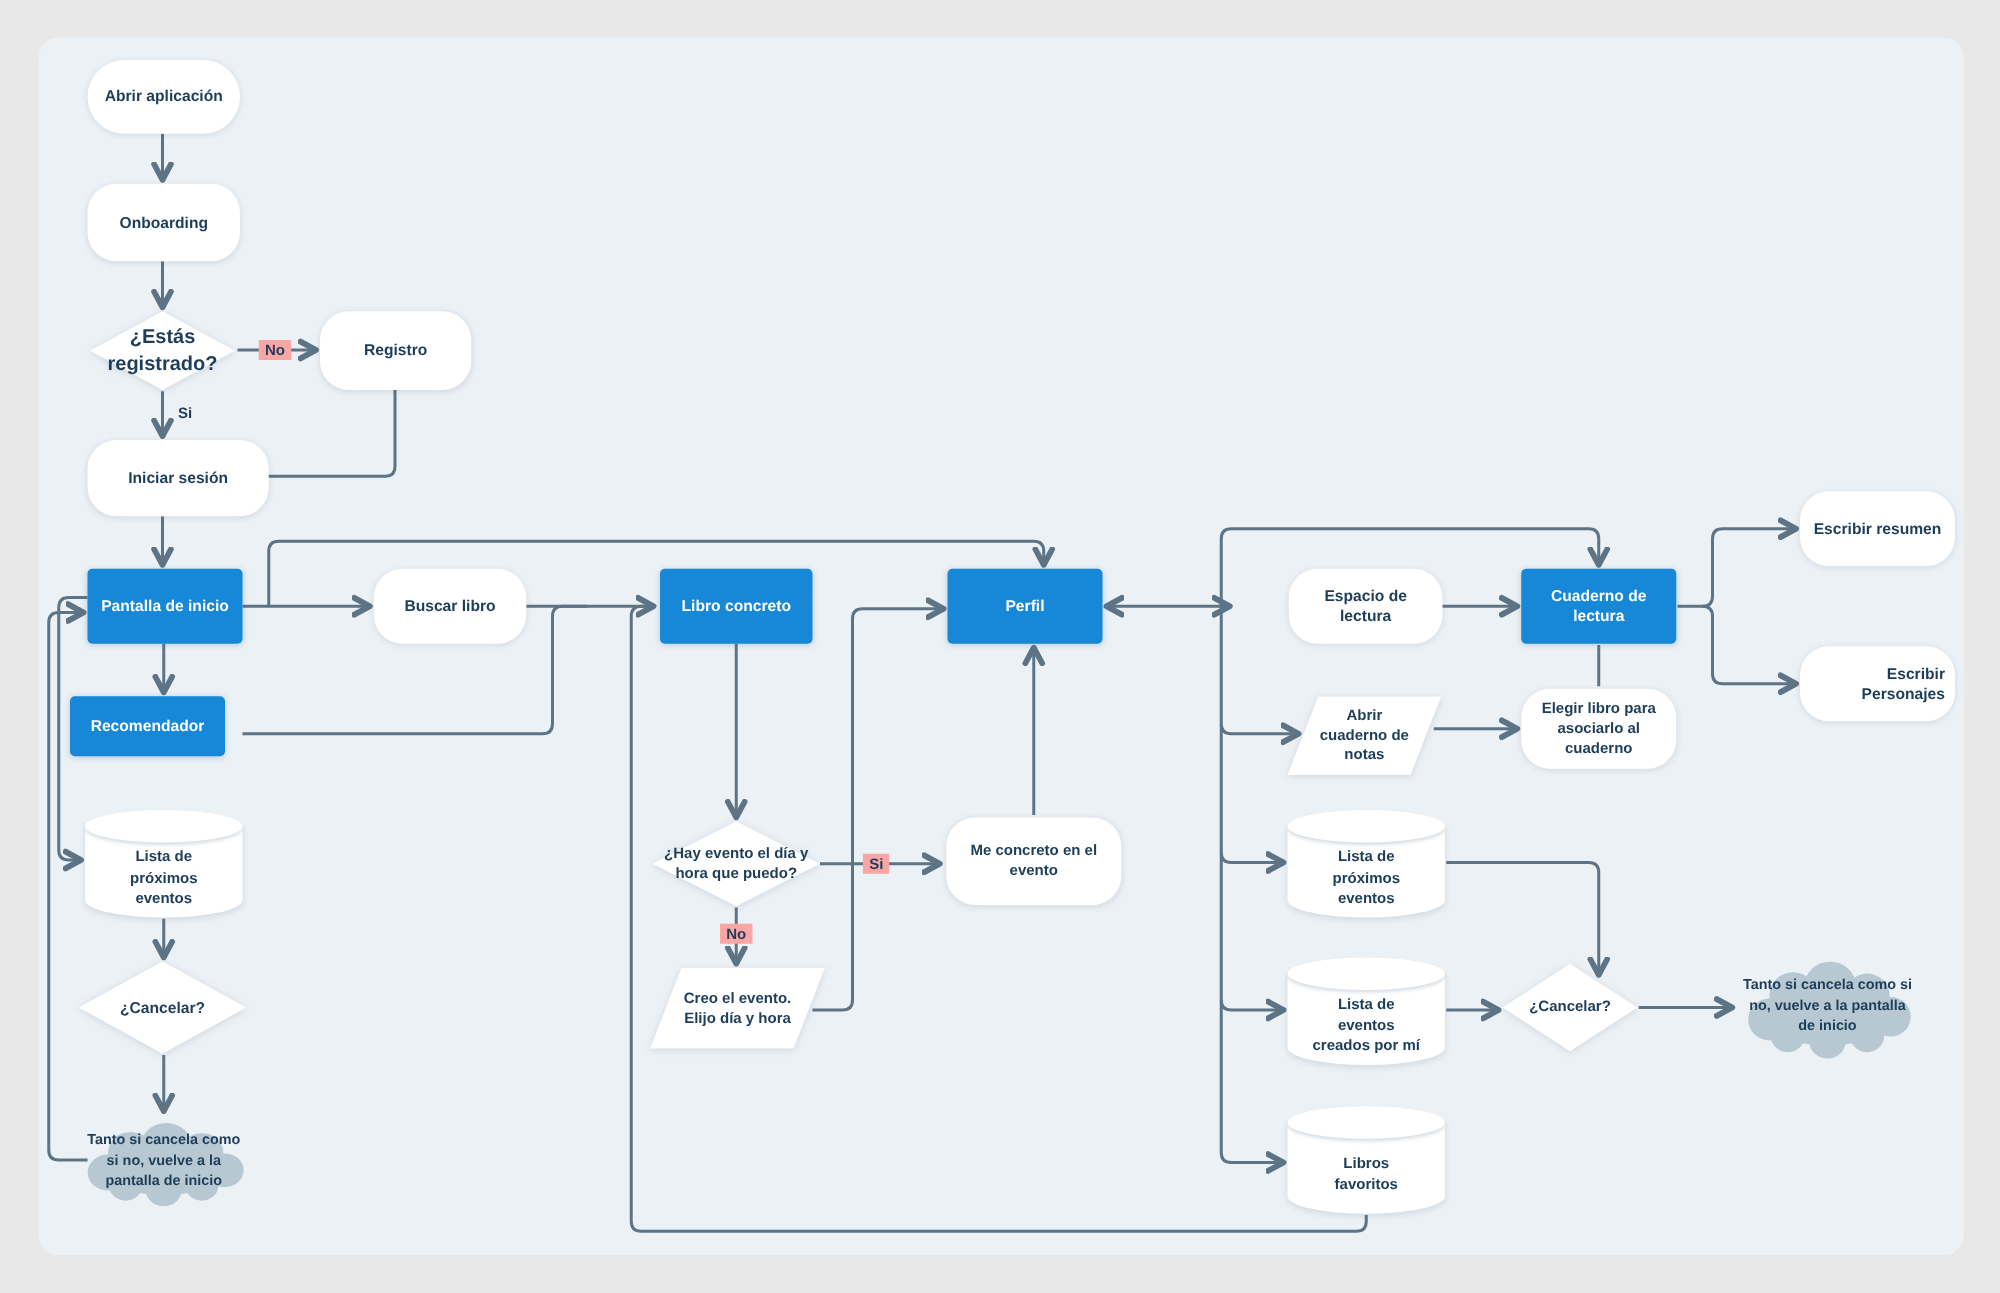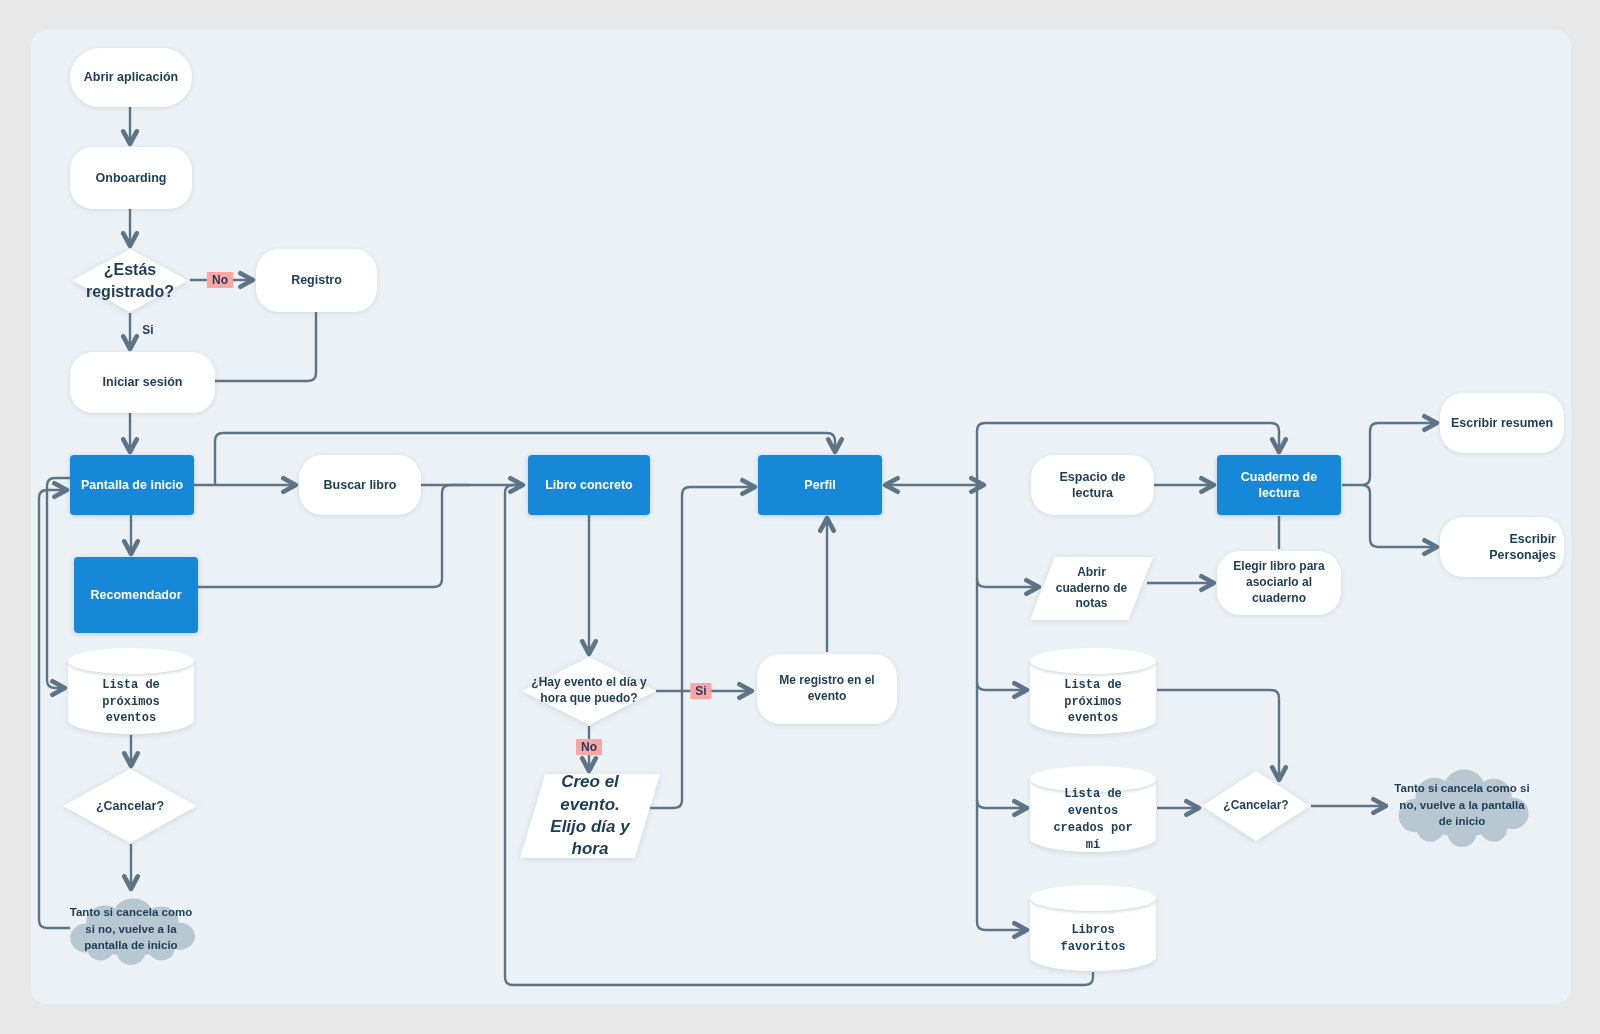--- a/index.html
+++ b/index.html
@@ -18,21 +18,21 @@
   .diamond .shape{clip-path:polygon(50% 0,100% 50%,50% 100%,0 50%);}
   .para1 .shape{clip-path:polygon(20% 0,100% 0,80% 100%,0 100%);}
   .para2 .shape{clip-path:polygon(18% 0,100% 0,82% 100%,0 100%);}
   .lbl{position:relative;z-index:2;padding:0 8px;}
   .cyl{position:absolute;}
   .cyl-top{position:absolute;left:0;right:0;top:0;height:26px;background:#ffffff;border-radius:50%;
            z-index:2;box-shadow:0 2px 3px rgba(100,125,145,.25);}
   .cyl-body{position:absolute;left:0;right:0;top:13px;bottom:0;background:#ffffff;
             border-radius:0 0 63px 63px / 0 0 14px 14px;box-shadow:0 2px 5px rgba(66,92,118,.16);}
   .cyl-lbl{position:absolute;left:0;right:0;top:22px;bottom:0;z-index:3;display:flex;align-items:center;
-           justify-content:center;text-align:center;font-size:12px;font-weight:700;line-height:1.4;padding:0 18px;font-family:Liberation Mono, monospace;}
+           justify-content:center;text-align:center;font-size:12px;font-weight:700;line-height:1.4;padding:0 18px;}
   .cloud{position:absolute;}
   .cloud svg{position:absolute;inset:0;width:100%;height:100%;}
   .cloud-lbl{position:absolute;inset:0;z-index:2;display:flex;align-items:center;justify-content:center;
              text-align:center;font-size:11.5px;font-weight:700;line-height:1.45;padding:0 4px;}
   .elbl{position:absolute;z-index:4;font-size:12px;font-weight:700;transform:translate(-50%,-50%);}
   .elbl.masked{background:#fca5a5;padding:1px 5px;}
 </style>
 </head>
 <body>
 
@@ -96,21 +96,21 @@
   <div class="node white" style="left:256px;top:249px;width:121px;height:63px;">
     <span class="lbl">Registro</span>
     </div>
   <div class="node white" style="left:70px;top:352px;width:145px;height:61px;">
     <span class="lbl">Iniciar sesión</span>
     </div>
 
   <div class="node blue" style="left:70px;top:455px;width:124px;height:60px;">
     <span class="lbl">Pantalla de inicio</span>
     </div>
-  <div class="node blue" style="left:74px;top:557px;width:124px;height:76px;">
+  <div class="node blue" style="left:56px;top:557px;width:124px;height:48px;">
     <span class="lbl">Recomendador</span>
     </div>
   <div class="node white" style="left:299px;top:455px;width:122px;height:60px;">
     <span class="lbl">Buscar libro</span>
     </div>
   <div class="node blue" style="left:528px;top:455px;width:122px;height:60px;">
     <span class="lbl">Libro concreto</span>
     </div>
   <div class="node blue" style="left:758px;top:455px;width:124px;height:60px;">
     <span class="lbl">Perfil</span>
@@ -134,23 +134,23 @@
     </div>
   <div class="node white" style="left:1217px;top:551px;width:124px;height:64px;font-size:12px;">
     <span class="lbl">Elegir libro para asociarlo al cuaderno</span>
     </div>
 
   <div class="node shaped diamond" style="left:522px;top:657px;width:134px;height:68px;font-size:12px;">
     <div class="shape"></div>
     <span class="lbl">¿Hay evento el día y hora que puedo?</span>
     </div>
   <div class="node white" style="left:757px;top:654px;width:140px;height:70px;font-size:12px;">
-    <span class="lbl">Me registro en el evento</span>
-    </div>
-  <div class="node shaped para2" style="left:520px;top:774px;width:140px;height:84px;font-size:17px;font-style:italic;">
+    <span class="lbl">Me concreto en el evento</span>
+    </div>
+  <div class="node shaped para2" style="left:520px;top:774px;width:140px;height:65px;font-size:12px;">
     <div class="shape"></div>
     <span class="lbl" style="padding:0 24px;">Creo el evento. Elijo día y hora</span>
     </div>
 
   <div class="cyl" style="left:68px;top:648px;width:126px;height:86px;">
     <div class="cyl-top"></div>
     <div class="cyl-body"></div>
     <span class="cyl-lbl">Lista de próximos eventos</span>
     </div>
   <div class="node shaped diamond" style="left:63px;top:769px;width:134px;height:74px;">

